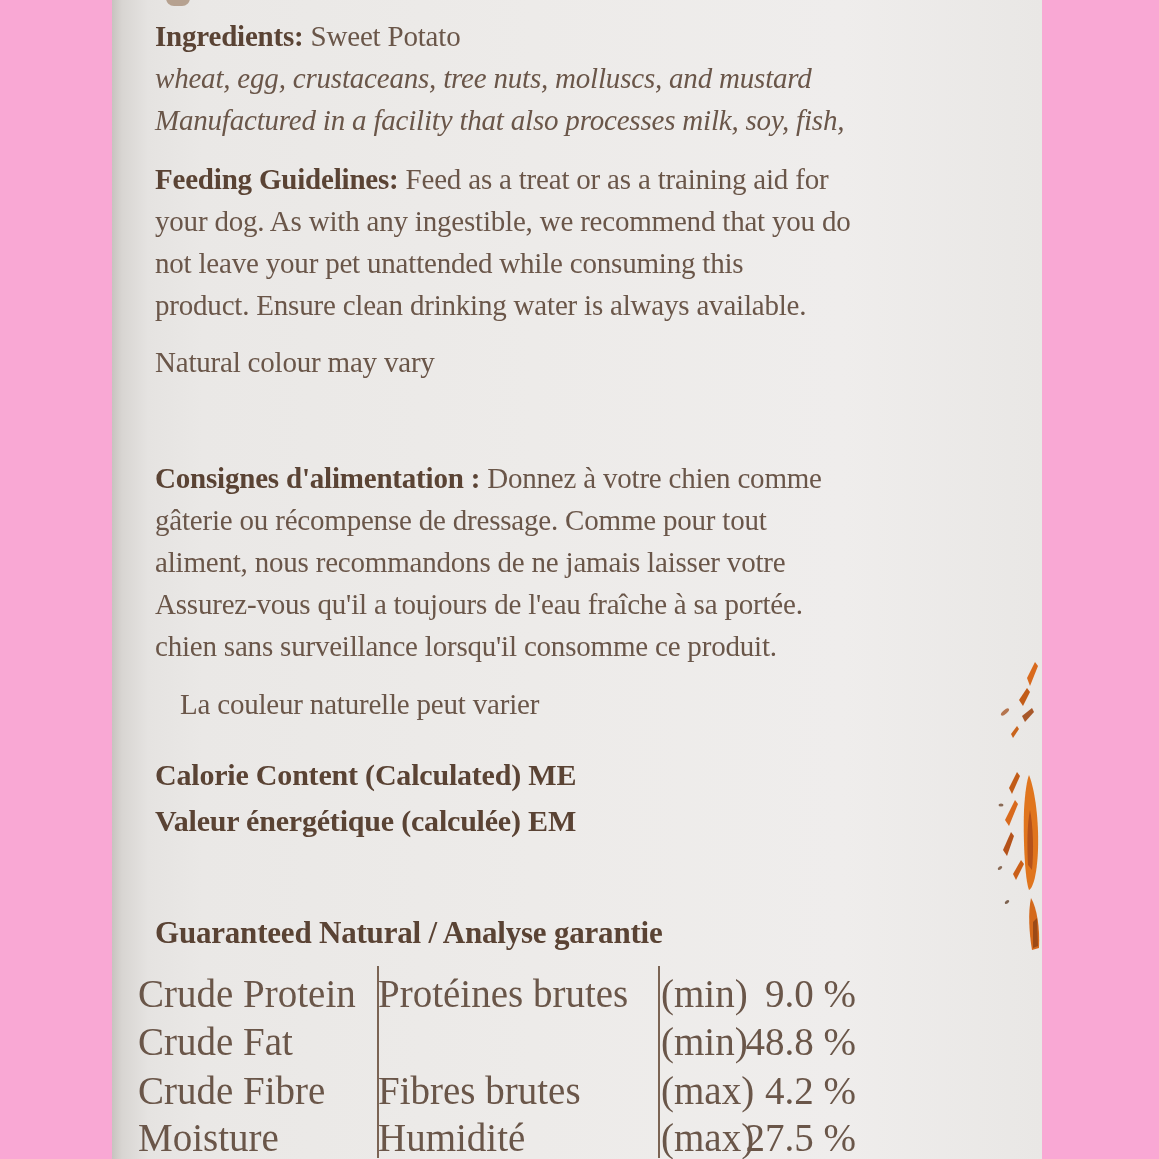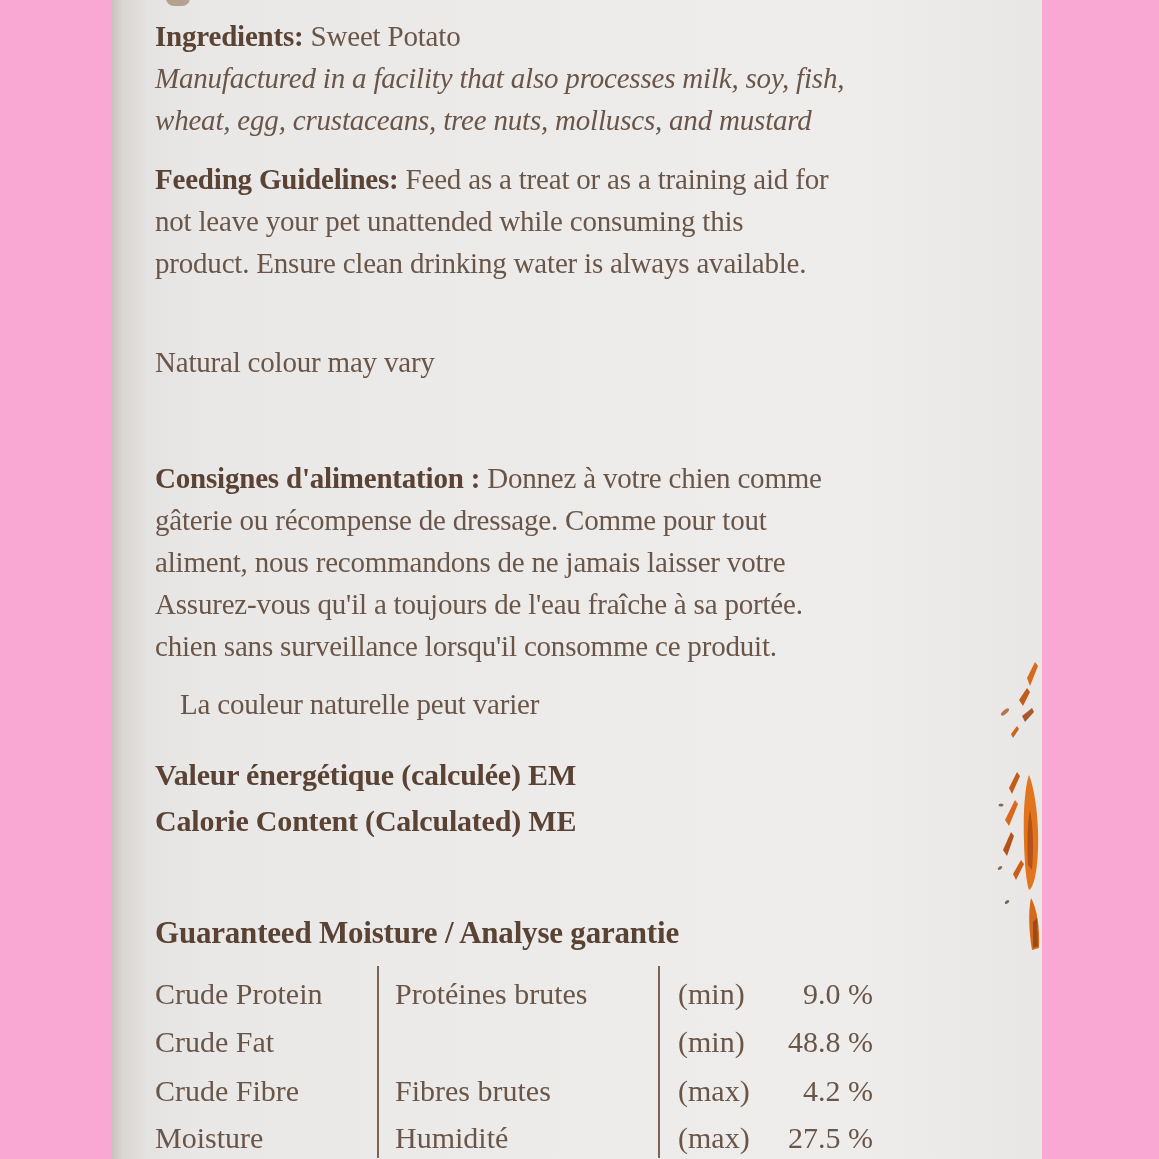--- a/index.html
+++ b/index.html
@@ -29,22 +29,22 @@
   .it{font-style:italic;}
   .sec-ingredients-en{top:15px;}
   .sec-allergen{top:57px;}
   .sec-feeding-en{top:158px;}
   .sec-natural-en{top:341px;}
   .sec-ingredients-fr{top:398px;}
   .sec-consignes-fr{top:457px;}
   .sec-couleur-fr{top:683px;margin-left:25px;}
   .sec-calorie{top:752px;line-height:46px;font-size:30px;}
   .sec-ga-heading{top:912px;font-size:31px;}
-  .ga-table{position:absolute;left:155px;top:966px;width:720px;height:193px;
-    font-size:30px;color:#6a5649;}
+  .ga-table{position:absolute;left:138px;top:966px;width:720px;height:193px;
+    font-size:39px;color:#6a5649;}
   .ga-row{position:absolute;left:0;width:720px;height:42px;line-height:42px;white-space:nowrap;}
   .ga-row:nth-of-type(1){top:7px;}
   .ga-row:nth-of-type(2){top:55px;}
   .ga-row:nth-of-type(3){top:104px;}
   .ga-row:nth-of-type(4){top:151px;}
   .ga-en{position:absolute;left:0;}
   .ga-fr{position:absolute;left:240px;}
   .ga-limit{position:absolute;left:523px;}
   .ga-value{position:absolute;right:2px;width:130px;text-align:right;}
   .ga-divider{position:absolute;width:2px;top:966px;height:192px;background:#7b6454;}
@@ -82,29 +82,30 @@
   <div class="smudge"></div>
 
   <div class="txt sec-ingredients-en">
     <div class="line">
       <span class="b">Ingredients:</span>
       <span>Sweet Potato</span>
     </div>
   </div>
 
   <div class="txt it sec-allergen">
+    <div class="line">wheat, egg, crustaceans, tree nuts, molluscs, and mustard</div>
     <div class="line">Manufactured in a facility that also processes milk, soy, fish,</div>
-    <div class="line">wheat, egg, crustaceans, tree nuts, molluscs, and mustard</div>
   </div>
 
   <div class="txt sec-feeding-en">
     <div class="line">
       <span class="b">Feeding Guidelines:</span>
       <span>Feed as a treat or as a training aid for</span>
     </div>
+    <div class="line">your dog.  As with any ingestible, we recommend that you do</div>
     <div class="line">not leave your pet unattended while consuming this</div>
     <div class="line">product. Ensure clean drinking water is always available.</div>
   </div>
 
   <div class="txt sec-natural-en">
     <div class="line">Natural colour may vary</div>
   </div>
 
 
   <div class="txt sec-consignes-fr">
@@ -116,25 +117,25 @@
     <div class="line">aliment, nous recommandons de ne jamais laisser votre</div>
     <div class="line">Assurez-vous qu'il a toujours de l'eau fraîche à sa portée.</div>
     <div class="line">chien sans surveillance lorsqu'il consomme ce produit.</div>
   </div>
 
   <div class="txt sec-couleur-fr">
     <div class="line">La couleur naturelle peut varier</div>
   </div>
 
   <div class="txt sec-calorie">
+    <div class="line b">Calorie Content (Calculated) ME</div>
     <div class="line b">Valeur énergétique (calculée) EM</div>
-    <div class="line b">Calorie Content (Calculated) ME</div>
   </div>
 
-  <div class="txt b sec-ga-heading">Guaranteed Moisture / Analyse garantie</div>
+  <div class="txt b sec-ga-heading">Guaranteed Natural / Analyse garantie</div>
 
   <div class="ga-table">
     <div class="ga-row">
       <span class="ga-en">Crude Protein</span>
       <span class="ga-fr">Protéines brutes</span>
       <span class="ga-limit">(min)</span>
       <span class="ga-value">9.0 %</span>
     </div>
     <div class="ga-row">
       <span class="ga-en">Crude Fat</span>

